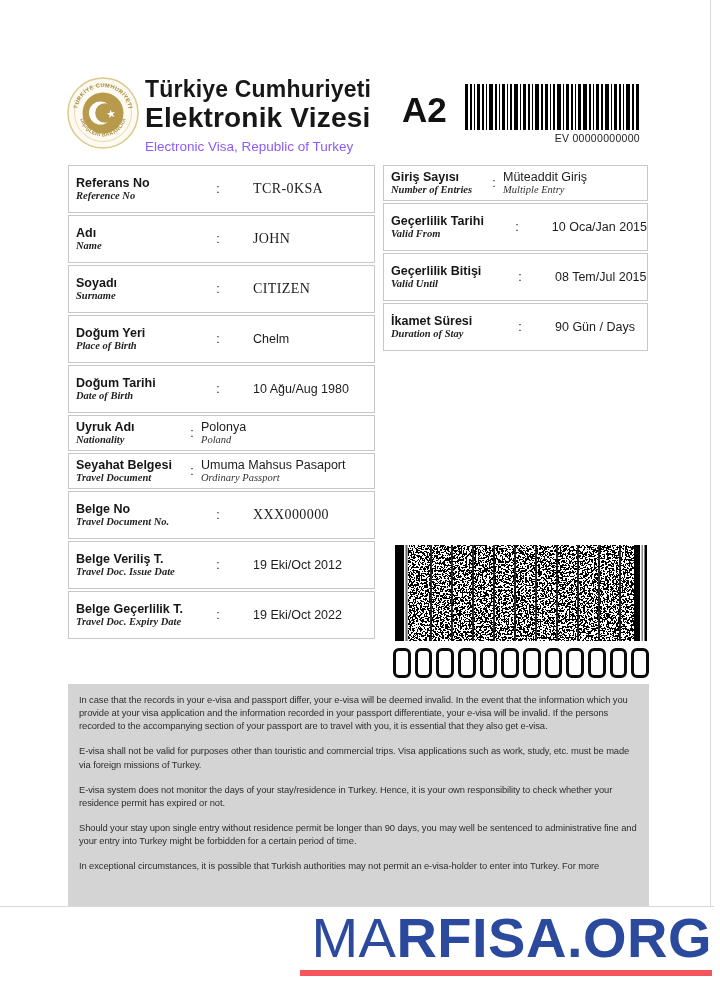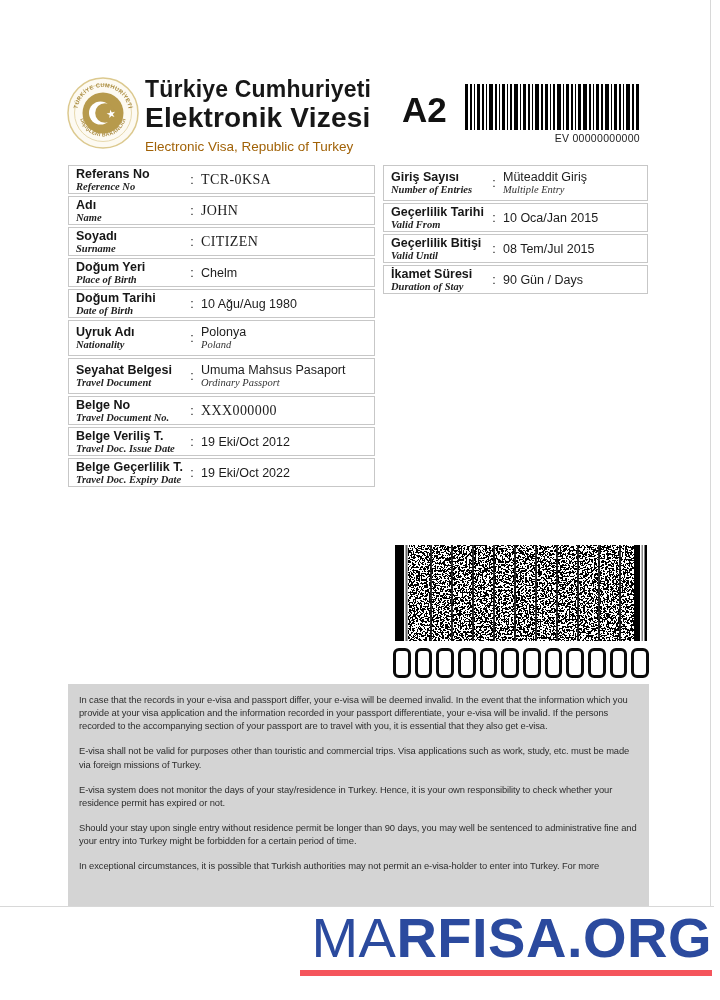--- a/index.html
+++ b/index.html
@@ -8,31 +8,31 @@
 
   
   .frame-right{left:710px;top:0;width:1px;height:907px;background:#d8d8d8;}
   .frame-bottom{left:0;top:906px;width:714px;height:1px;background:#d8d8d8;}
 
   
   .logo{left:67px;top:77px;width:72px;height:72px;}
   .titleblock{left:145px;top:76px;}
   .t1{font-size:23px;font-weight:bold;color:#171717;line-height:26px;letter-spacing:.2px;}
   .t2{font-size:28px;font-weight:bold;color:#171717;line-height:31px;letter-spacing:.2px;}
-  .t3{font-size:13.5px;color:#a16207;line-height:16px;margin-top:6px;}
+  .t3{font-size:13.5px;color:#8b5cf6;line-height:16px;margin-top:6px;}
   .visatype{left:402px;top:90px;font-size:35px;font-weight:bold;color:#111;}
   .barcode1{left:465px;top:84px;}
   .bc1caption{left:465px;top:132px;width:175px;text-align:right;font-size:10.5px;color:#222;letter-spacing:.3px;}
 
   
   .tbl{display:block;}
   .tbl-left{left:68px;top:165px;width:307px;}
   .tbl-right{left:383px;top:165px;width:265px;}
   .trow{display:flex;background:#fff;border:1px solid #c7c7c7;margin-bottom:2px;box-sizing:border-box;}
-  .h1{height:29px;}
+  .h1{height:48px;gap:26px;}
   .h2{height:36px;}
   .lbl{display:flex;flex-direction:column;justify-content:center;padding-left:7px;box-sizing:border-box;}
   .tbl-left .lbl{width:117px;}
   .tbl-right .lbl{width:104px;}
   .lt{font-size:12.5px;font-weight:bold;color:#161616;line-height:14px;white-space:nowrap;}
   .le{font-family:"Liberation Serif",serif;font-style:italic;font-weight:bold;font-size:10.5px;color:#222;line-height:12px;white-space:nowrap;}
   .colon{width:12px;display:flex;align-items:center;justify-content:center;font-size:12.5px;color:#222;}
   .val{display:flex;flex-direction:column;justify-content:center;padding-left:3px;}
   .v{font-size:12.5px;color:#1c1c1c;line-height:14px;white-space:nowrap;}
   .v.serifv{font-family:"Liberation Serif",serif;font-size:14px;letter-spacing:.4px;}

